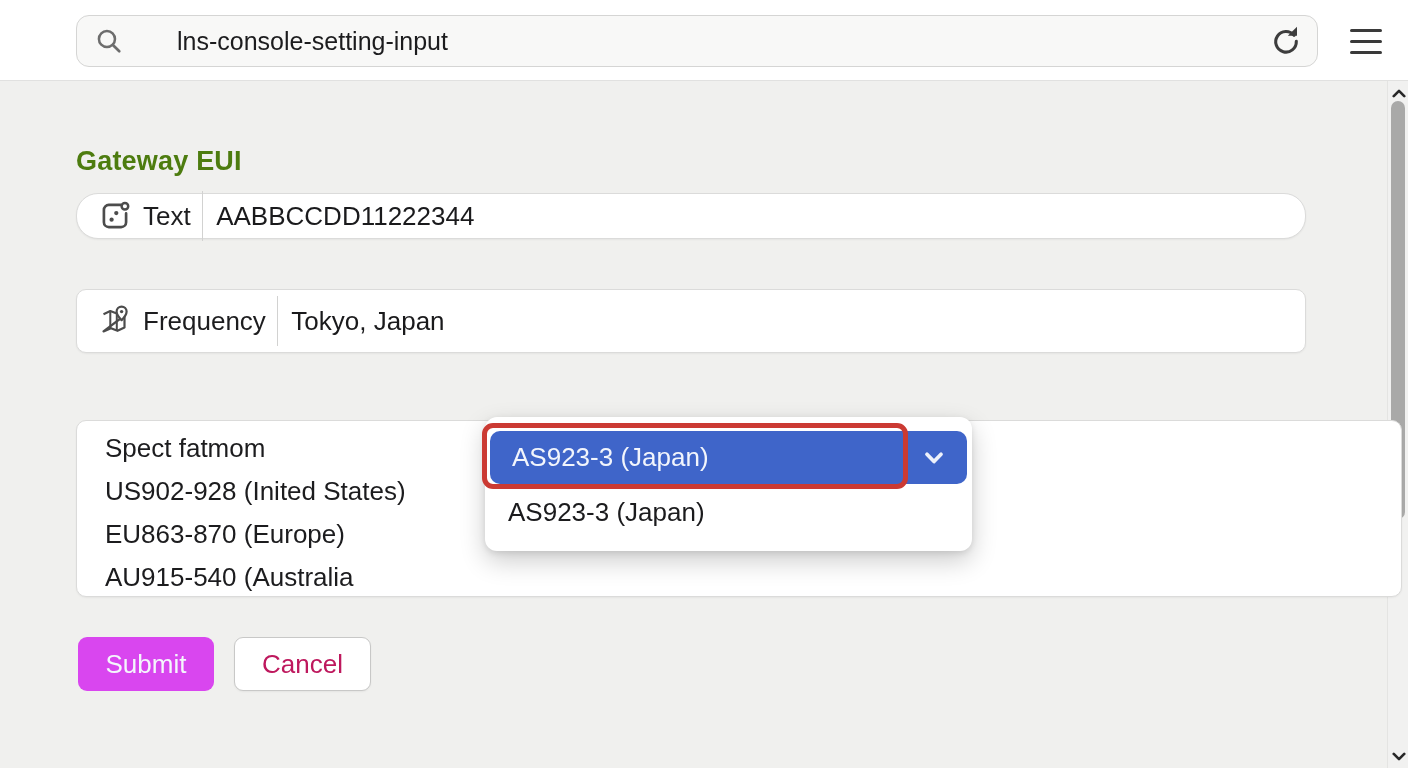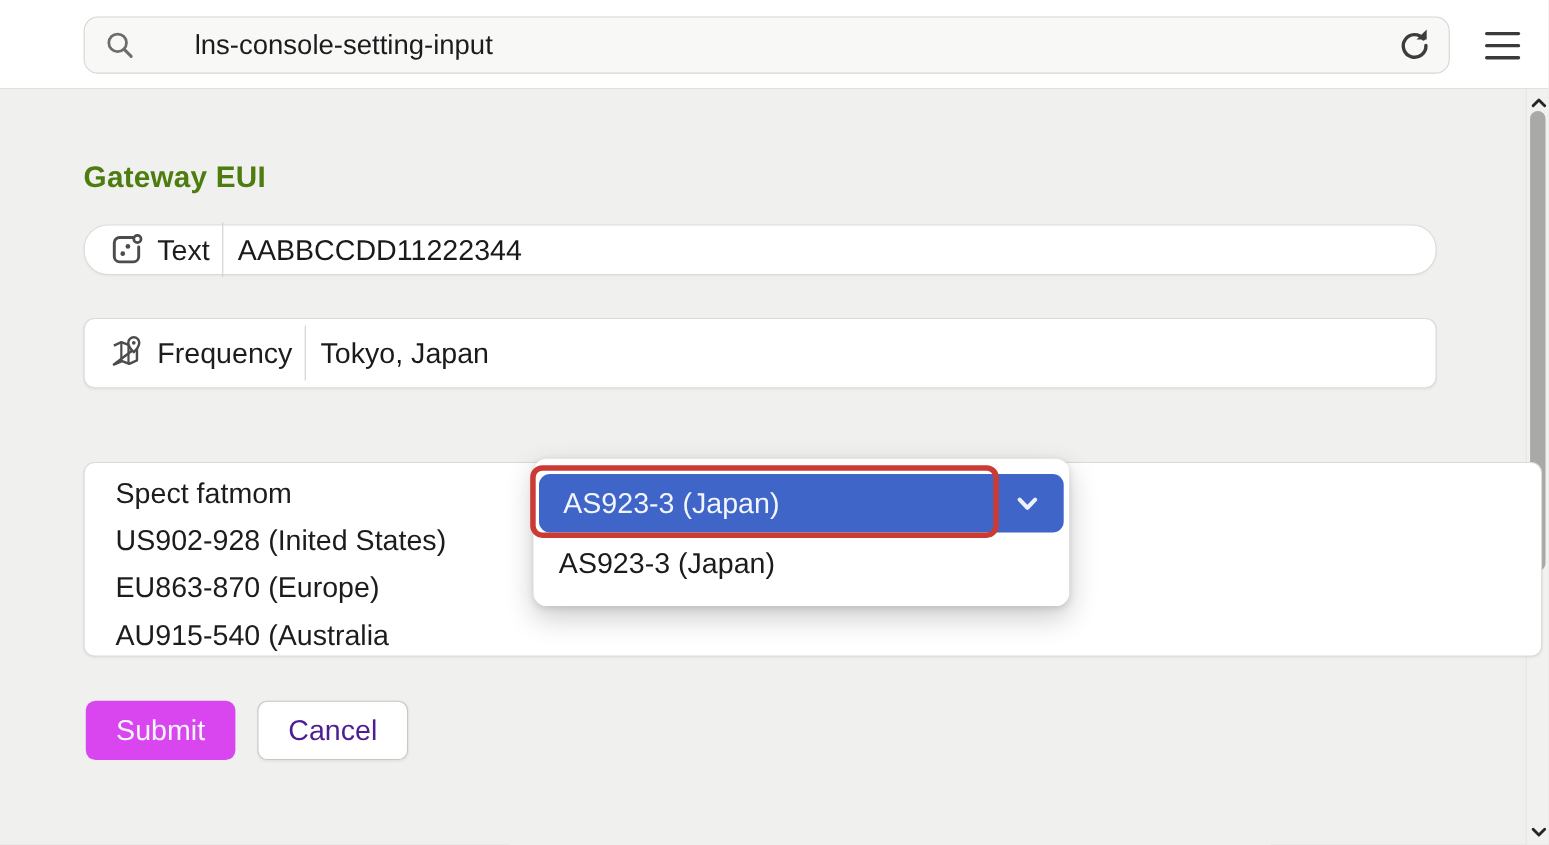--- a/index.html
+++ b/index.html
@@ -44,21 +44,21 @@
   }
   .h-gateway { top:146px; }
   .h-frequency { top:375px; }
 
   .field-row {
     position:absolute; left:76px; width:1230px; height:64px;
     background:#ffffff; border:1px solid #dbdbda; border-radius:10px;
     box-shadow:0 1px 2px rgba(0,0,0,0.05);
     display:flex; align-items:center; padding:0 20px 0 22px;
   }
-  .row-text { top:204px; height:46px;border-radius:22px; }
+  .row-text { top:193px; height:46px;border-radius:22px; }
   .row-location { top:289px; }
   .field-icon { width:32px; height:32px; flex:0 0 auto; margin-right:12px; color:#4c4c4c; }
   .field-label { font-size:26px; color:#1d1d1f; }
   .field-sep {
     width:1.5px; height:50px; background:#d2d2d1; flex:0 0 auto;
     margin:0 13px 0 11px;
   }
   .field-value { font-size:26px; color:#1a1a1c; }
 
   .freq-box {
@@ -102,21 +102,21 @@
   }
 
   
   .btn {
     position:absolute; top:637px; height:54px; border-radius:9px;
     font-size:26px; display:flex; align-items:center; justify-content:center;
     cursor:pointer;
   }
   .btn-submit { left:78px; width:136px; background:#d946ef; color:#f4f6fc; }
   .btn-cancel {
-    left:234px; width:137px; background:#ffffff; color:#4c1d95;
+    left:234px; width:137px; background:#ffffff; color:#be185d;
     border:1.5px solid #c8c8c7; box-shadow:0 1px 2px rgba(0,0,0,0.05);
   }
 
   
   .scrollbar {
     position:absolute; right:0; top:81px; width:21px; height:687px;
     background:#f1f1f0; border-left:1px solid #e4e4e2;
   }
   .sb-arrow {
     position:absolute; left:0; width:21px; height:16px;

